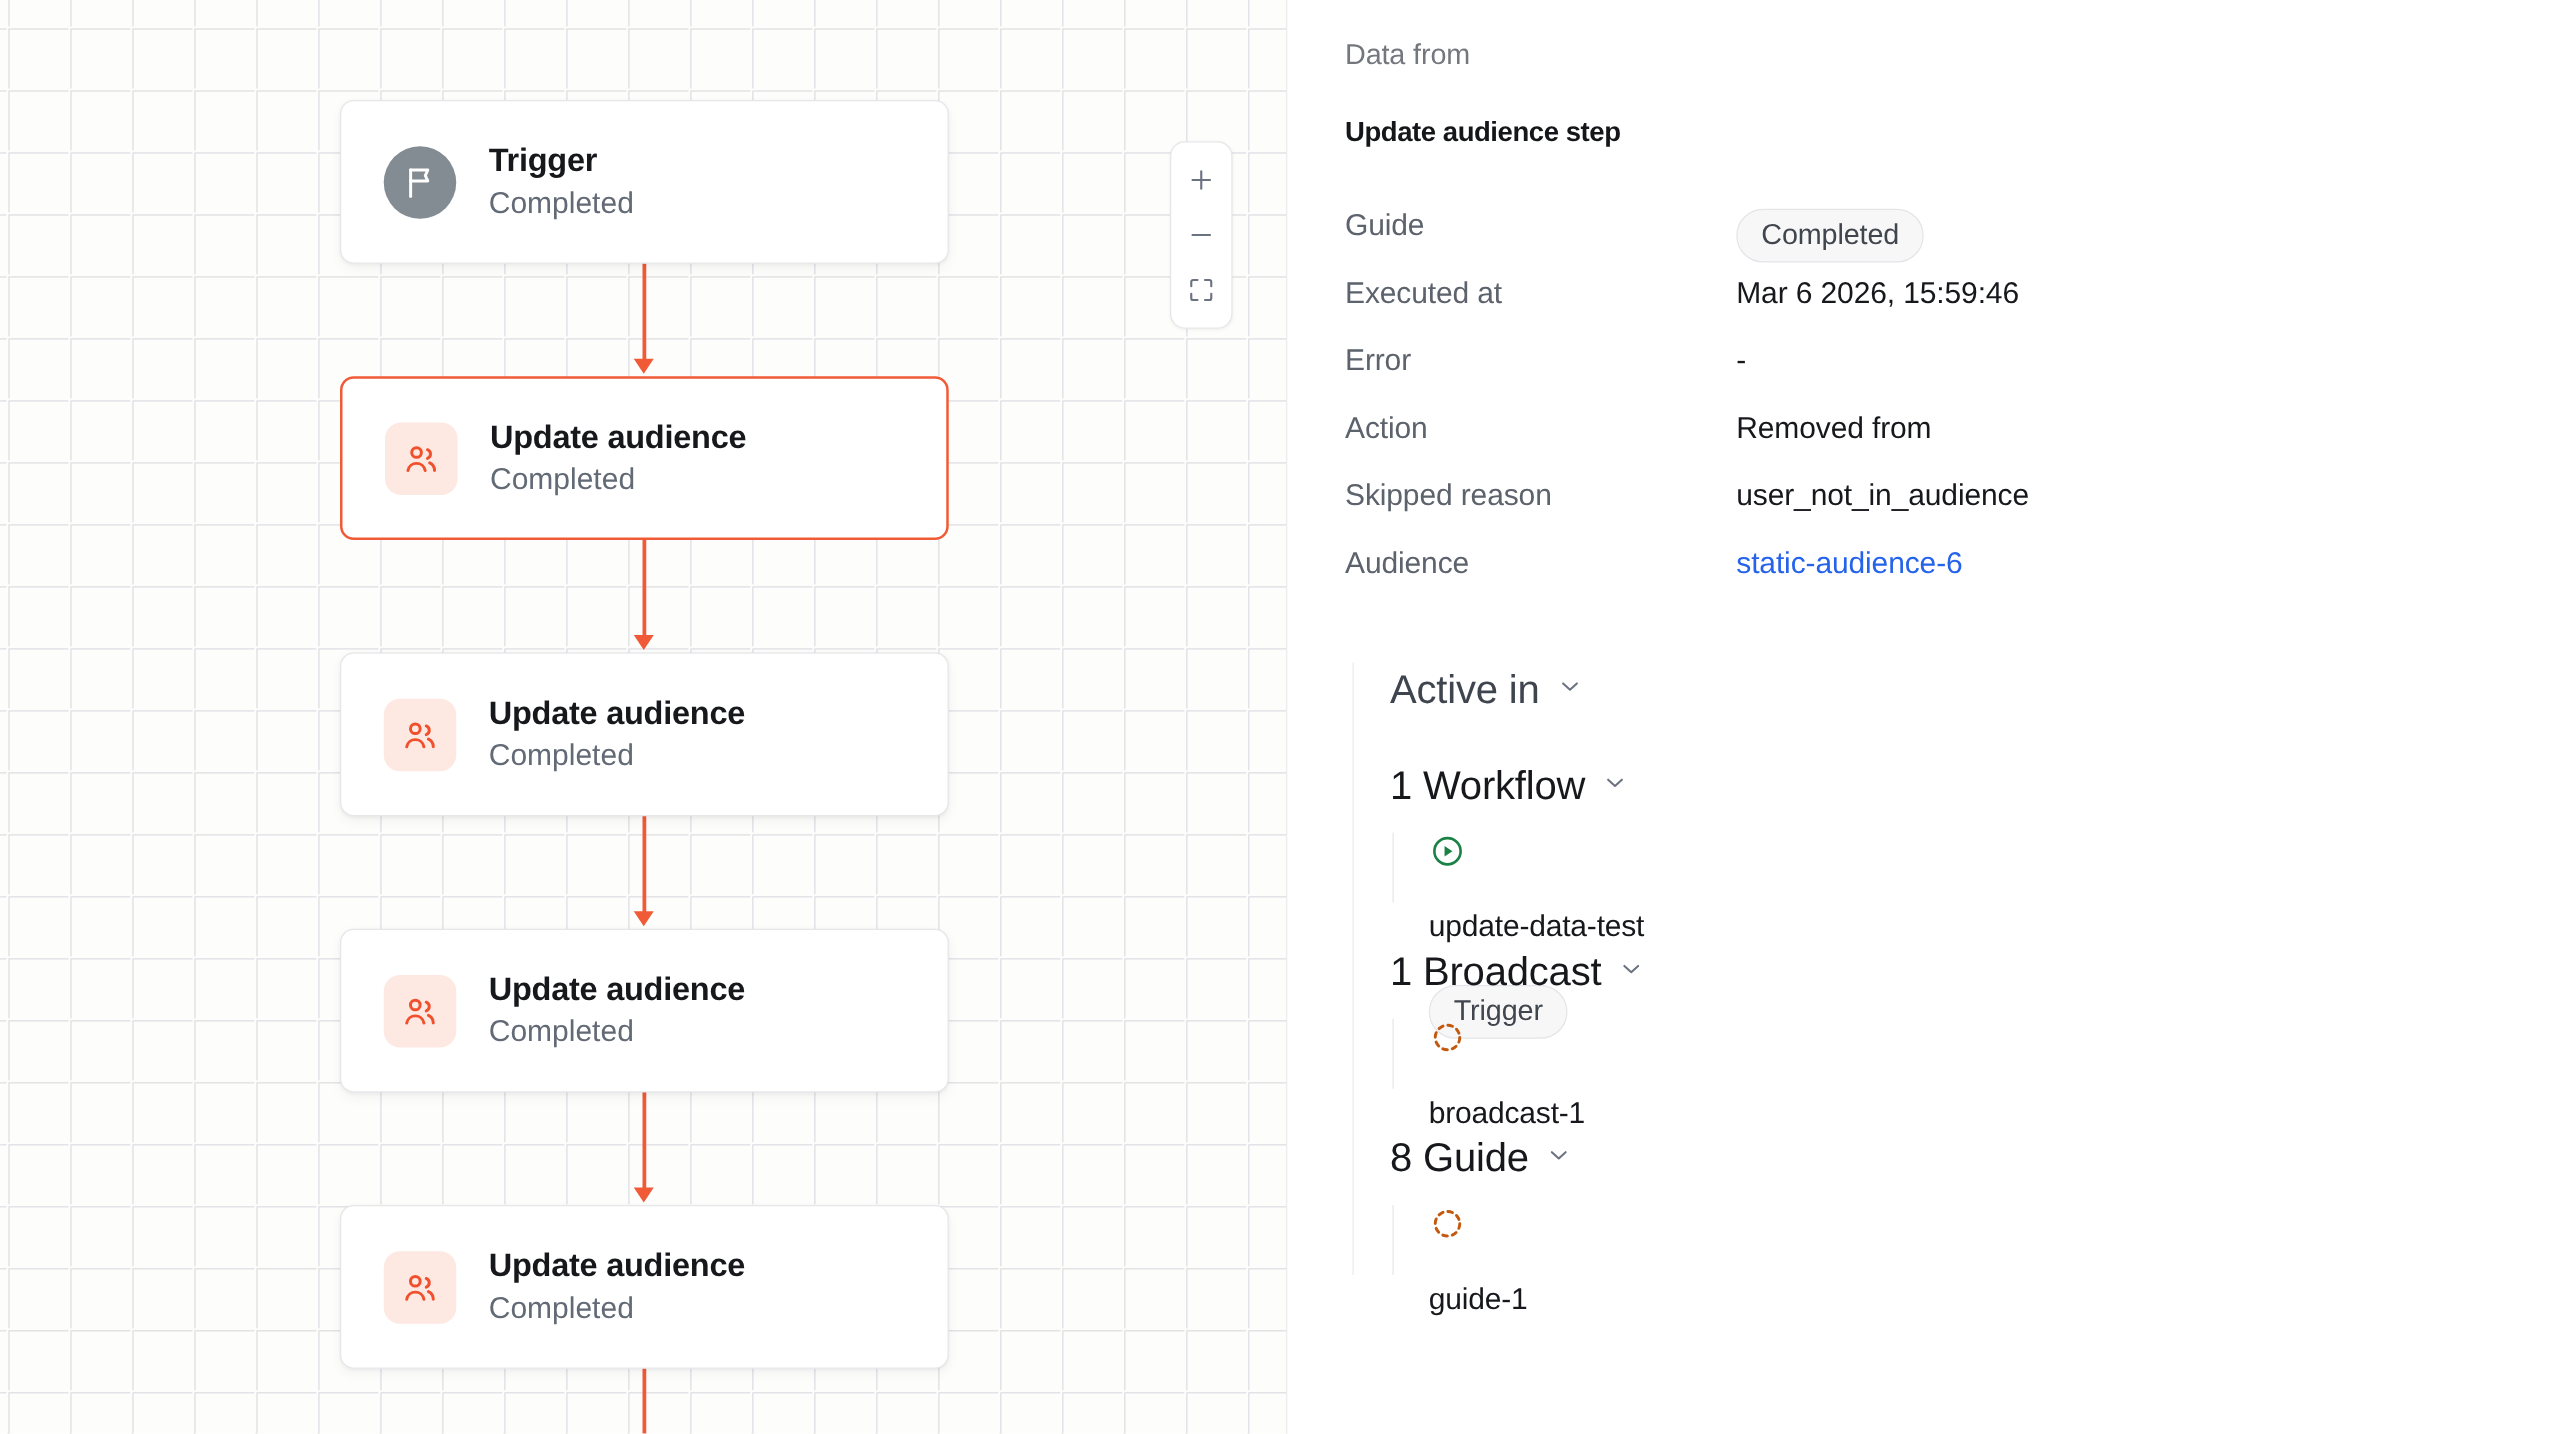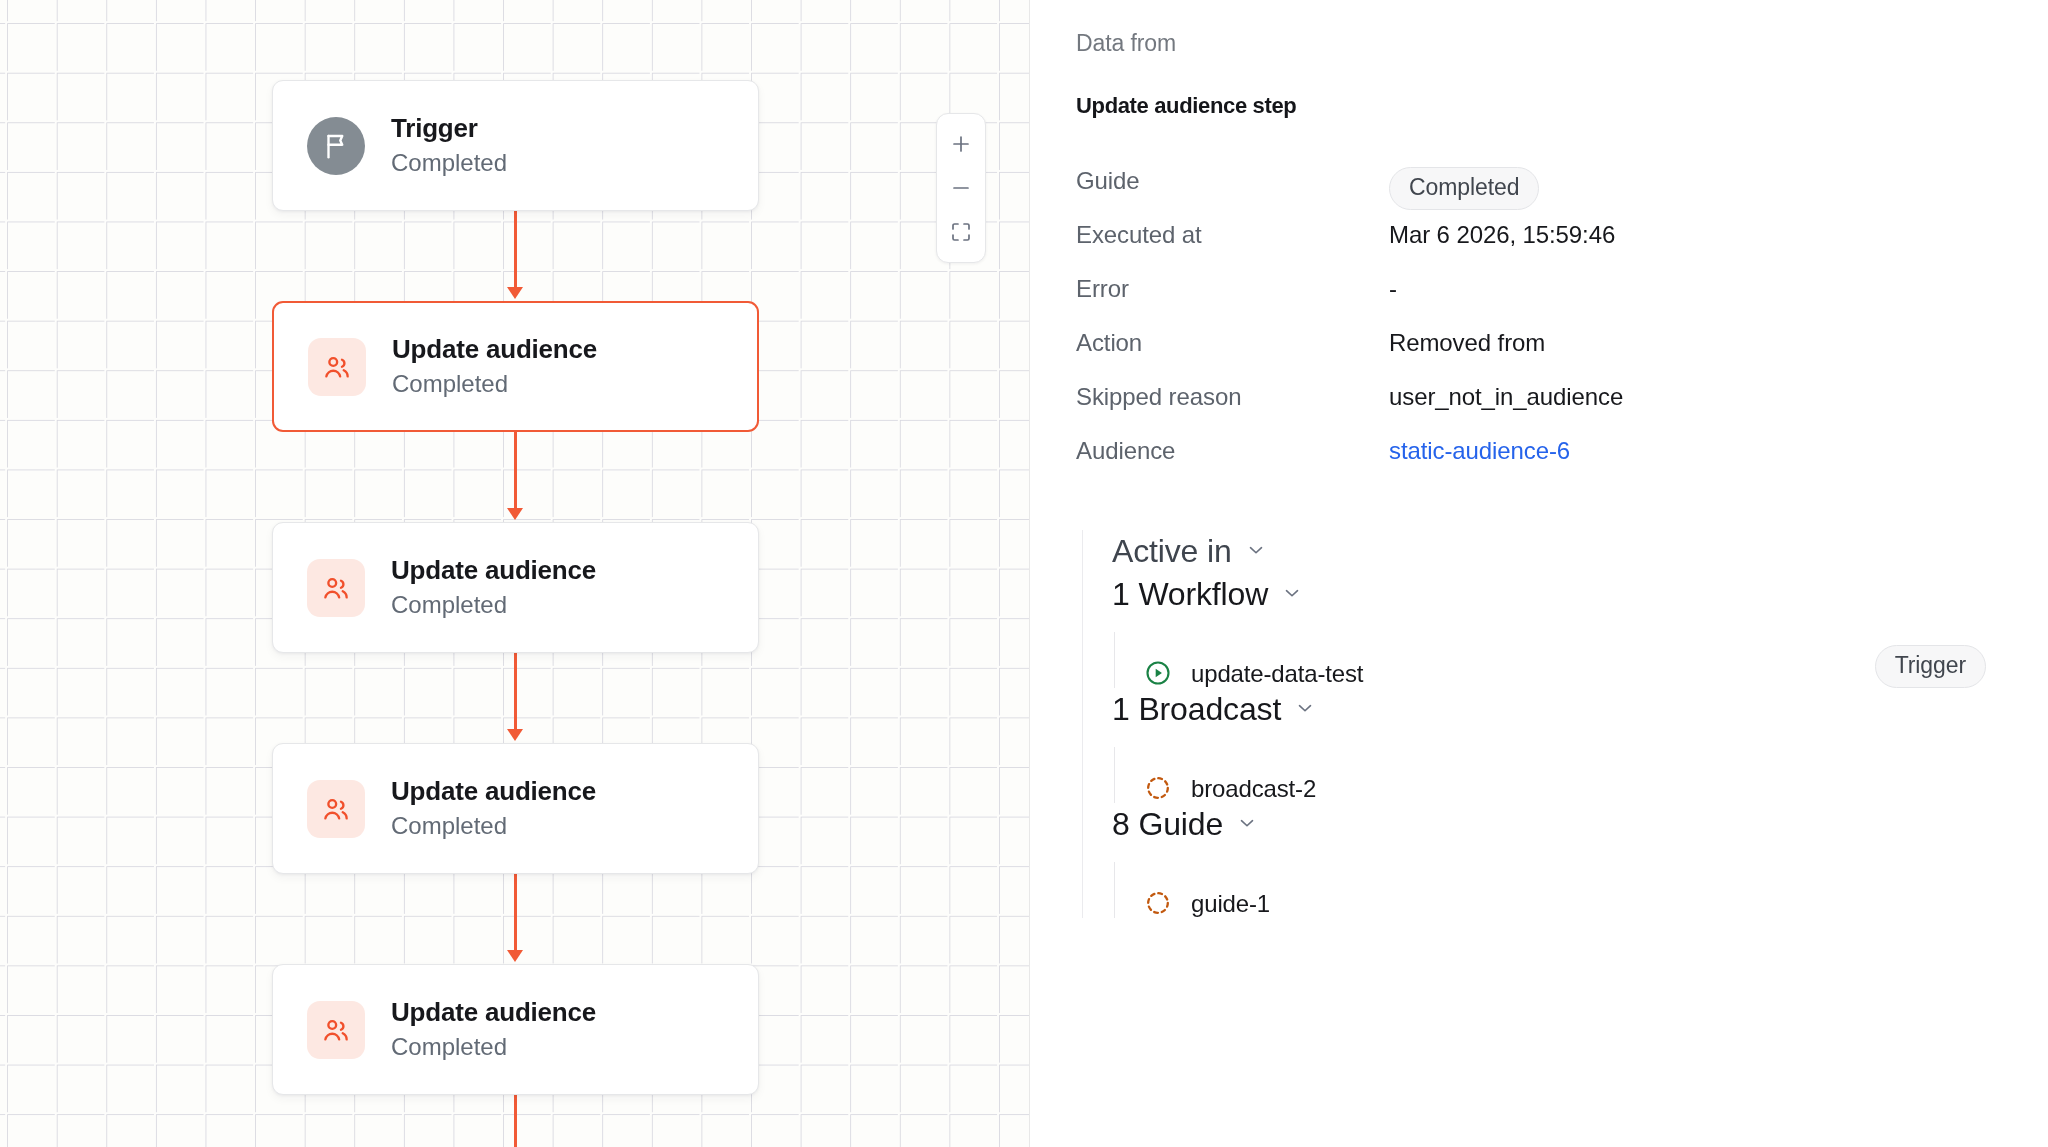--- a/index.html
+++ b/index.html
@@ -232,34 +232,35 @@
   .collapser-label {
     font-size: 32px;
     color: #3f454e;
     font-weight: 400;
     letter-spacing: -0.15px;
   }
   .collapser.strong .collapser-label {
     color: #17181c;
   }
 
-  .group { }
+  .group { margin-top: 34px; }
 
   .item-list {
     margin-top: 16px;
     margin-left: 2px;
     border-left: 1.6px solid #e7e7ea;
     padding-left: 28px;
   }
   .item-row {
     display: flex;
-    align-items: flex-end;
-    gap: 18px;
+    align-items: flex-start;
+    gap: 32px;
     height: 56px;
     cursor: pointer;
+    flex-direction: column;
   }
   .item-label {
     font-size: 24px;
     color: #17181c;
     letter-spacing: -0.15px;
     flex: 1 1 auto;
   }
   .item-icon {
     flex: 0 0 auto;
     width: 30px; height: 30px;
@@ -475,21 +476,21 @@
             </svg>
           </span>
         </div>
         <div class="item-list">
           <div class="item-row">
             <span class="item-icon">
               <svg width="28" height="28" viewBox="0 0 24 24" fill="none" stroke="#c2590f" stroke-width="2" stroke-linecap="round" stroke-dasharray="3.2 3.4">
                 <circle cx="12" cy="12" r="8.4"></circle>
               </svg>
             </span>
-            <span class="item-label">broadcast-2</span>
+            <span class="item-label">broadcast-1</span>
           </div>
         </div>
       </div>
 
       <div class="group">
         <div class="collapser strong">
           <span class="collapser-label">8 Guide</span>
           <span>
             <svg width="22" height="22" viewBox="0 0 24 24" fill="none" stroke="#6b7280" stroke-width="1.8" stroke-linecap="round" stroke-linejoin="round">
               <path d="M6 9.5l6 5.5 6-5.5"></path>

